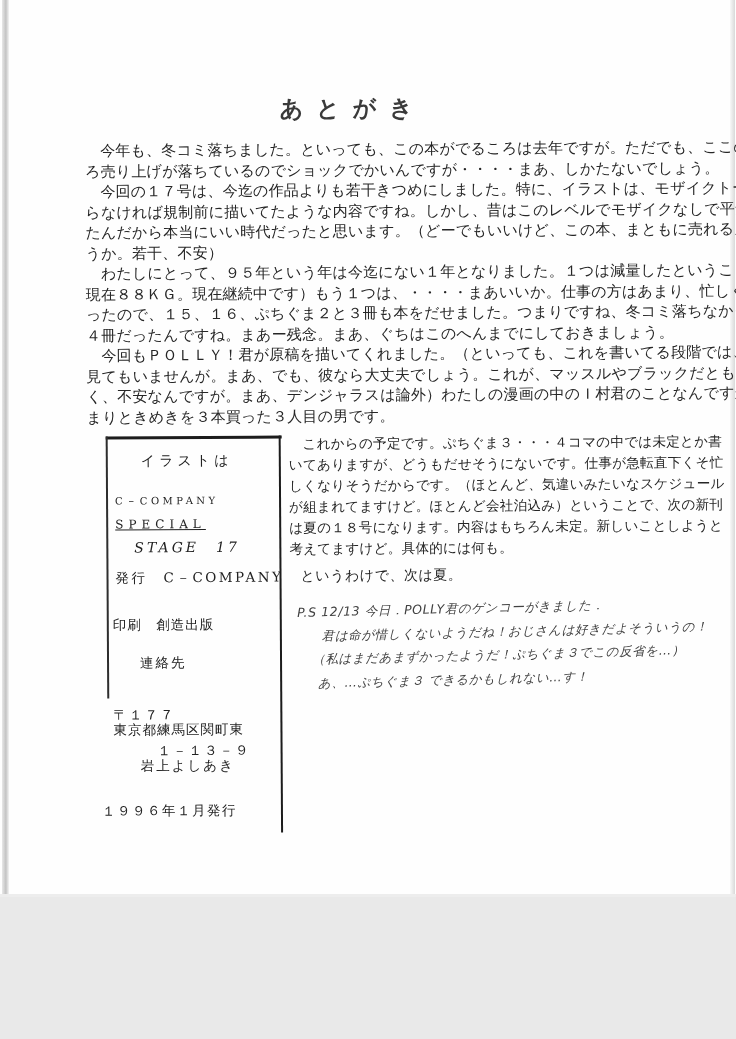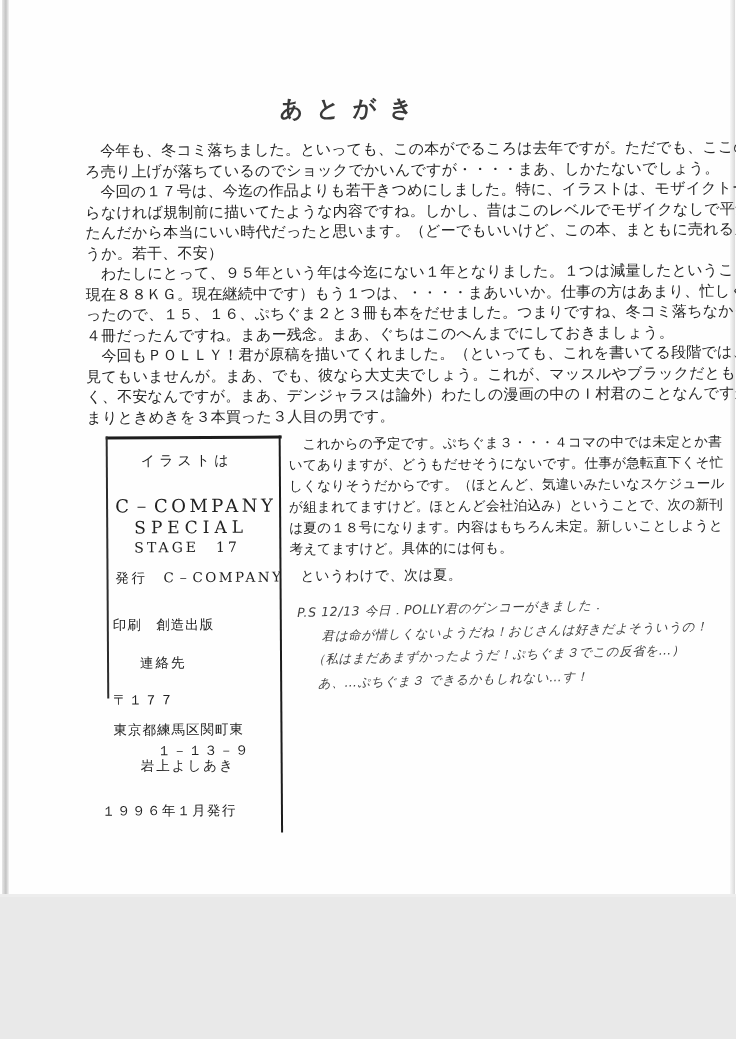--- a/index.html
+++ b/index.html
@@ -27,27 +27,27 @@
   .main-text{position:absolute;left:84px;top:139px;width:616px;}
   .tline{white-space:pre;font-size:15px;line-height:20.5px;letter-spacing:0.2px;}
 
   
   .colophon{position:absolute;left:104px;top:435px;width:174px;height:402px;}
   .cb-top{position:absolute;left:-1px;top:0;width:176px;height:3px;background:#1c1c1c;}
   .cb-left{position:absolute;left:-1px;top:0;width:2px;height:262px;background:#2e2e2e;}
   .cb-right{position:absolute;left:172px;top:0;width:2px;height:397px;background:#1c1c1c;}
   .cline{position:absolute;white-space:pre;font-size:13.5px;color:#222;}
   .c-header{left:34px;top:16px;font-size:14px;letter-spacing:4px;}
-  .c-bt0{left:8px;top:58px;font-size:18px;letter-spacing:3.5px;}
-  .c-bt1{left:27px;top:81px;font-size:17px;letter-spacing:5px;}
-  .c-bt2{left:27px;top:103px;font-size:14px;letter-spacing:3px;}
+  .c-bt0{left:8px;top:58px;font-size:10px;letter-spacing:3.5px;}
+  .c-bt1{left:8px;top:81px;font-size:12px;letter-spacing:5px;text-decoration:underline;}
+  .c-bt2{left:27px;top:103px;font-size:14px;letter-spacing:3px;font-style:italic;}
   .c-pub{left:8px;top:133px;letter-spacing:2.5px;}
   .c-print{left:5px;top:180px;letter-spacing:1px;}
   .c-contact{left:5px;top:218px;letter-spacing:2px;margin-left:27px;}
-  .c-postal{left:5px;top:255px;letter-spacing:2px;}
+  .c-postal{left:5px;top:270px;letter-spacing:2px;}
   .c-addr1{left:5px;top:285px;letter-spacing:1px;font-family:Liberation Mono, monospace;}
   .c-addr2{left:49px;top:306px;letter-spacing:2px;}
   .c-author{left:32px;top:321px;letter-spacing:2px;}
   .c-date{left:-7px;top:366px;letter-spacing:1.5px;}
 
   .plans{position:absolute;left:286px;top:433px;width:418px;}
   .plans .tline{font-size:13.6px;line-height:21.1px;letter-spacing:0.2px;}
   .closing{position:absolute;left:297px;top:567px;font-size:14px;white-space:pre;letter-spacing:0.5px;}
 
   .ps{

